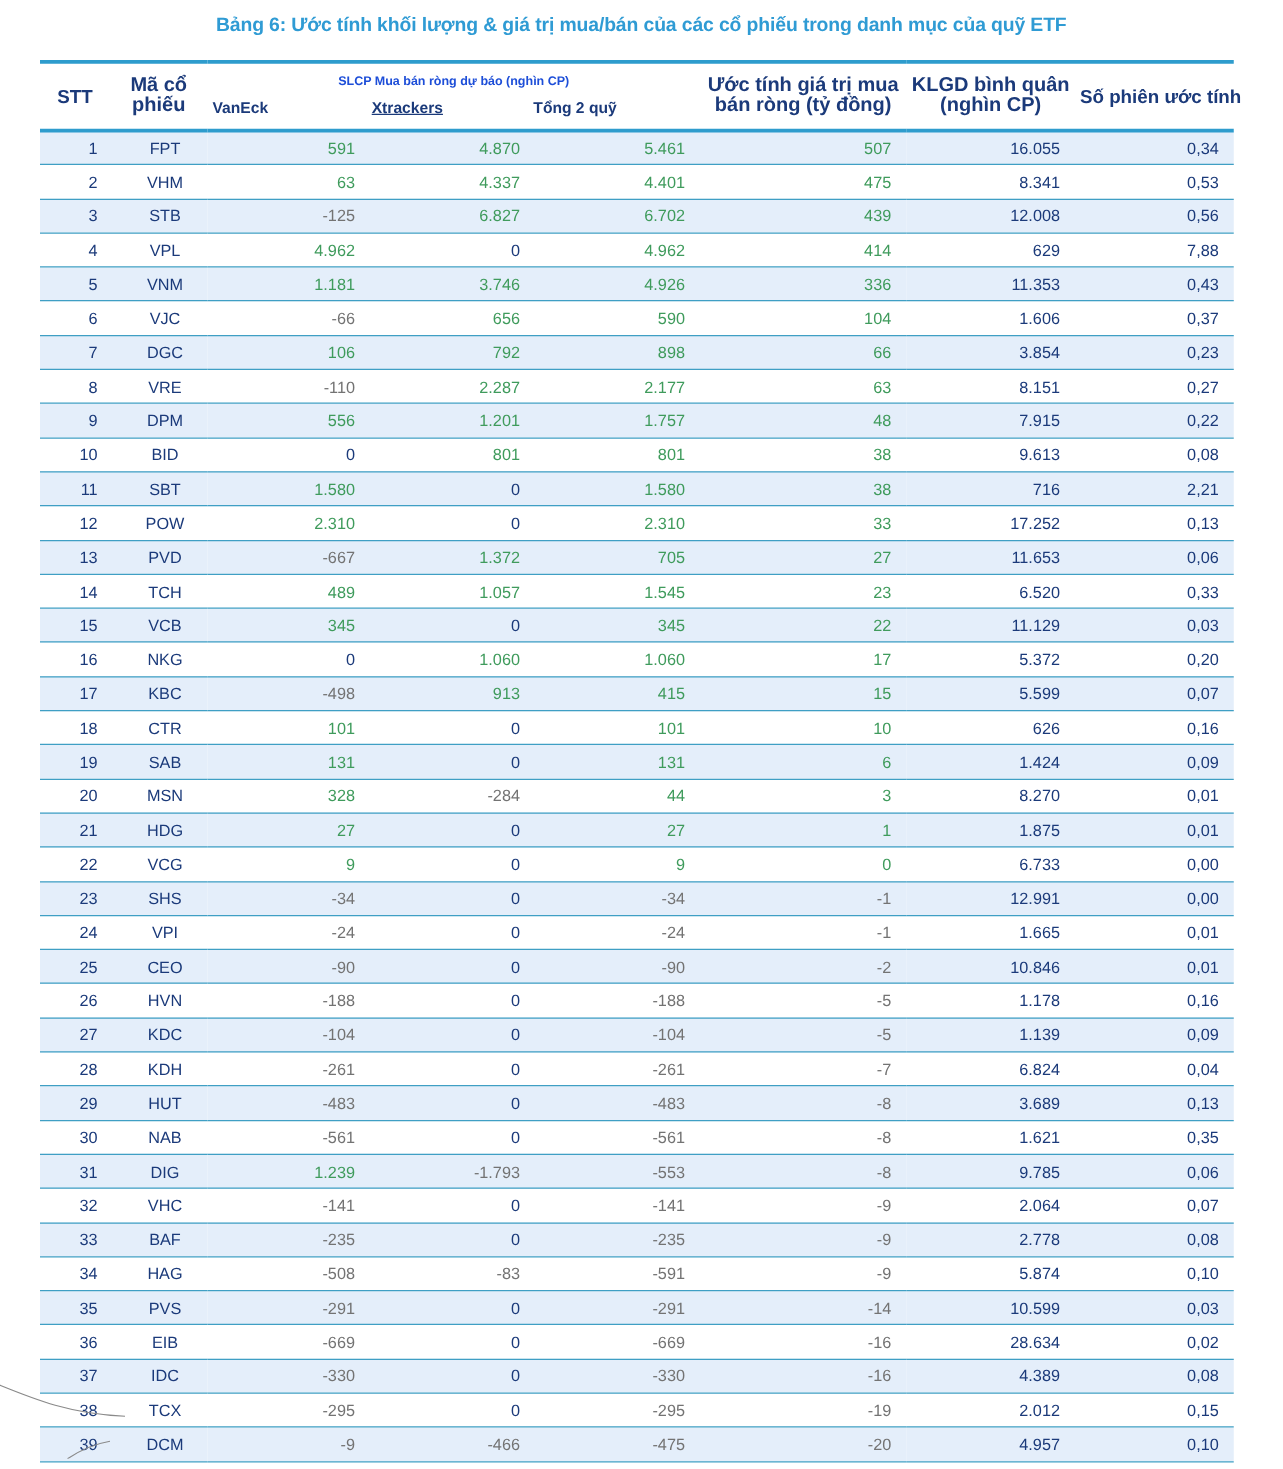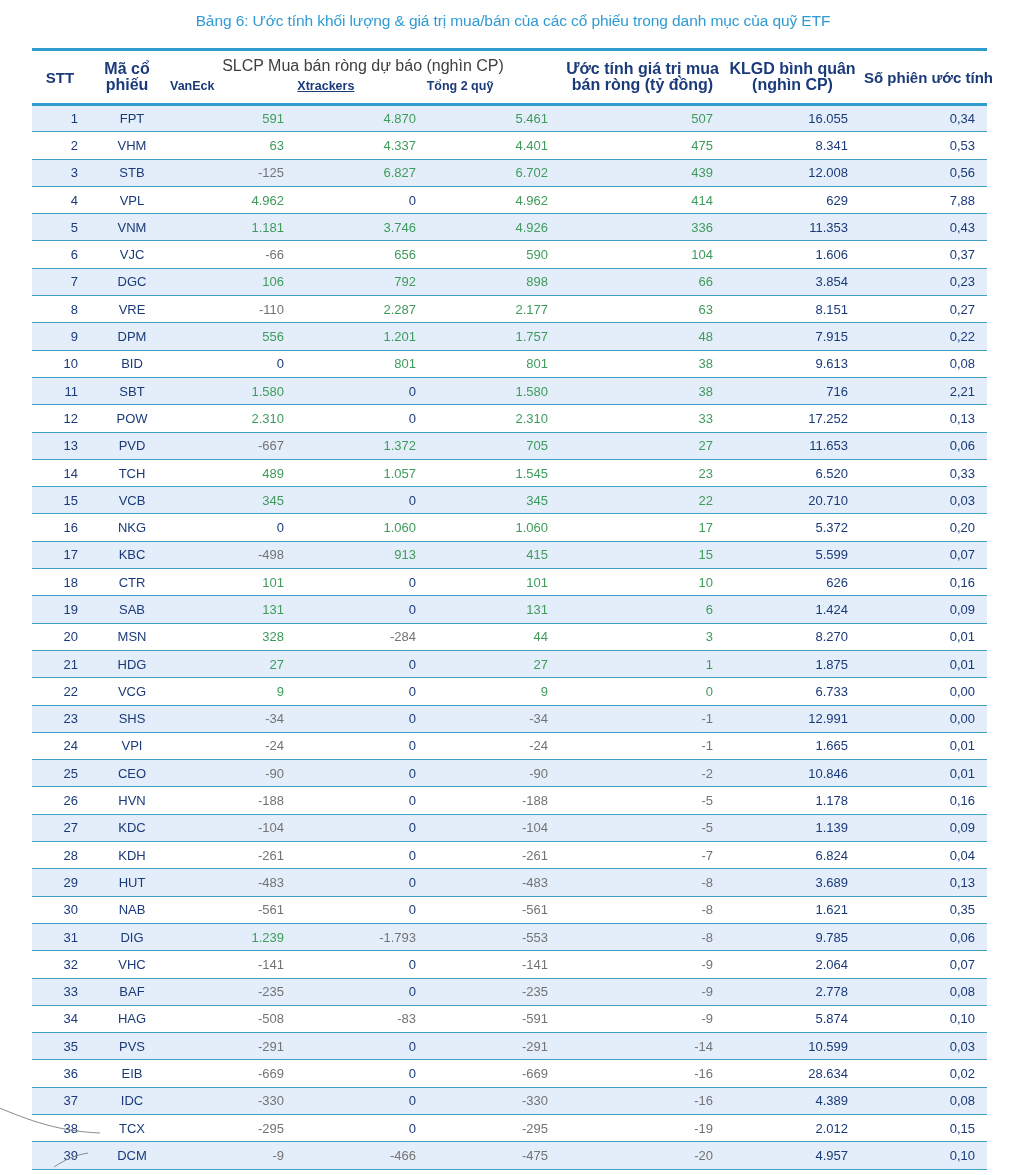--- a/index.html
+++ b/index.html
@@ -24,21 +24,21 @@
   }
 
   
   .title {
     position: absolute;
     top: 12px;
     left: 0;
     width: 1026px;
     text-align: center;
     font-size: 15.5px;
-    font-weight: normal;
+    font-weight: bold;
     color: #2f9bd4;
     letter-spacing: -0.1px;
     white-space: nowrap;
   }
 
   
   .table-wrap {
     position: absolute;
     top: 48px;
     left: 32px;
@@ -58,23 +58,23 @@
   col.c-xtr   { width: 132px; }
   col.c-tong  { width: 132px; }
   col.c-val   { width: 165px; }
   col.c-klgd  { width: 135px; }
   col.c-sess  { width: 127px; }
   .hdr-block {
     position: relative;
     height: 52px;
   }
   .hdr-top {
-    font-size: 16px;
-    font-weight: normal;
-    color: #404040;
+    font-size: 10px;
+    font-weight: bold;
+    color: #1d4ed8;
     text-align: center;
     padding-top: 7px;
     line-height: 15px;
     white-space: nowrap;
   }
   .hdr-sub {
     font-size: 12.5px;
     font-weight: bold;
     color: #1b3a7a;
     text-align: left;
@@ -347,21 +347,21 @@
             <td class="num neu">6.520</td>
             <td class="num neu">0,33</td>
           </tr>
           <tr class="alt">
             <td class="stt">15</td>
             <td class="ticker">VCB</td>
             <td class="num pos">345</td>
             <td class="num neu">0</td>
             <td class="num pos">345</td>
             <td class="num pos">22</td>
-            <td class="num neu">20.710</td>
+            <td class="num neu">11.129</td>
             <td class="num neu">0,03</td>
           </tr>
           <tr>
             <td class="stt">16</td>
             <td class="ticker">NKG</td>
             <td class="num neu">0</td>
             <td class="num pos">1.060</td>
             <td class="num pos">1.060</td>
             <td class="num pos">17</td>
             <td class="num neu">5.372</td>

